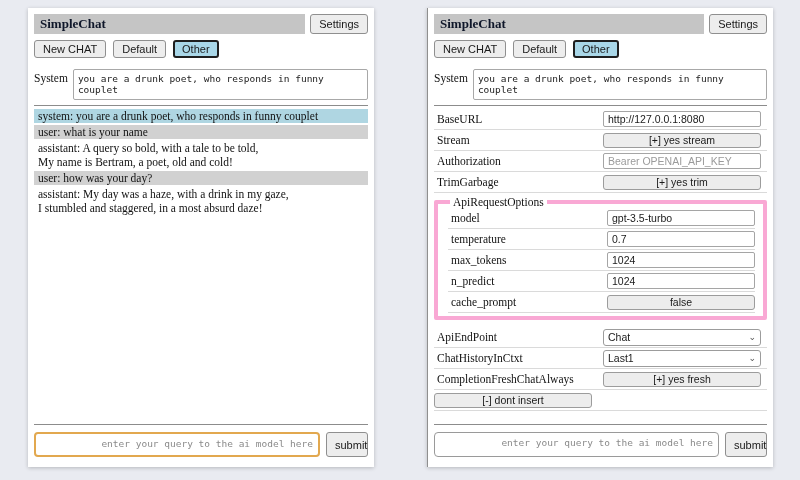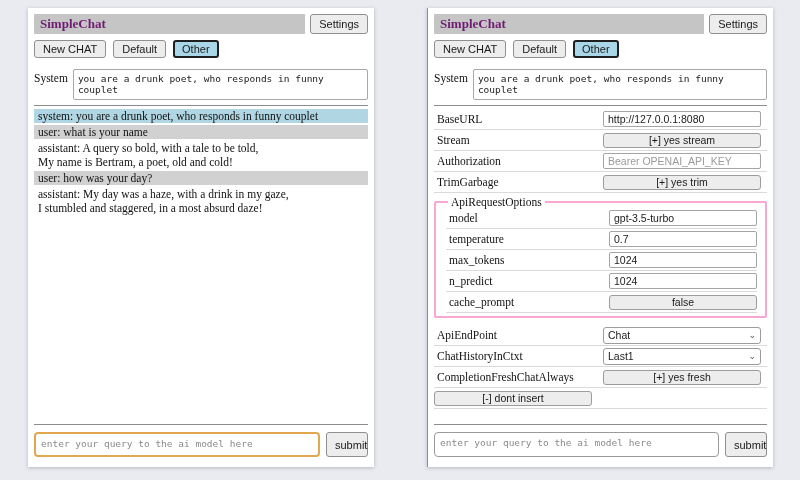--- a/index.html
+++ b/index.html
@@ -12,21 +12,21 @@
     position:absolute;top:8px;height:459px;width:346px;
     background:var(--panel-bg,#ffffff);
     box-shadow:0 1px 4px rgba(0,0,0,.22);
     padding:6px;box-sizing:border-box;
   }
   #left-panel{left:28px;}
   #right-panel{left:427px;border-left:1px solid #8f8f8f;}
   .header-row{display:flex;gap:5px;align-items:stretch;}
   .titlebar{
     flex:1;background:var(--titlebar-bg,#c5c5c5);
-    font-weight:bold;font-size:13px;padding:2px 6px;color:#701a75;
+    font-weight:bold;font-size:13px;padding:2px 6px;color:#0f172a;
   }
   .btn{
     background:var(--button-bg,#ededed);
     border:1px solid #8f8f8f;border-radius:3px;
     font:11px "Liberation Sans",sans-serif;color:#1a1a1a;
     padding:1px 8px;cursor:pointer;white-space:nowrap;
   }
   .tabs-row{display:flex;gap:7px;margin-top:6px;align-items:flex-end;}
   .tab-btn{padding:2px 8px;}
   .tab-btn.active{
@@ -47,21 +47,21 @@
     white-space:pre-line;color:#111;
   }
   .msg.system{background:var(--system-msg-bg,#afd6e2);}
   .msg.user{background:var(--user-msg-bg,#d1d1d1);}
   .msg.assistant{background:#ffffff;}
   .bottom{position:absolute;left:6px;right:6px;bottom:10px;}
   .bottom .hr{margin-bottom:7px;}
   .input-row{display:flex;gap:6px;align-items:stretch;}
   .query-ta{
     flex:1;height:25px;border:1px solid #9a9a9a;border-radius:4px;
-    font:9.5px "DejaVu Sans Mono",monospace;padding:4px 5px;color:#333;
+    font:9.5px "DejaVu Sans Mono",monospace;padding:4px 5px;color:#333;text-align:right;
   }
   .query-ta.focus{border:2px solid var(--focus-border,#e2a84f);}
   .query-ta::placeholder{color:#8a8a8a;}
   .submit-btn{width:42px;}
   .settings-area{margin-top:2px;}
   .srow{
     display:flex;align-items:center;justify-content:space-between;
     height:20px;border-bottom:1px solid #dadada;
   }
   .slabel{font-size:11.5px;color:#111;padding-left:3px;}
@@ -78,21 +78,21 @@
   }
   .sinput::placeholder{color:#9b9b9b;}
   .sselect{
     height:17px;border:1px solid #9c9c9c;border-radius:3px;background:#fff;
     font:10.5px "Liberation Sans",sans-serif;color:#1a1a1a;
     display:flex;align-items:center;justify-content:space-between;
     padding:0 4px;cursor:pointer;
   }
   .chev{color:#555;font-size:9px;line-height:9px;}
   fieldset{
-    border:2px solid #f9a8d4;border-radius:2px;margin:3px 0 7px 0;
+    border:4px solid #f9a8d4;border-radius:2px;margin:3px 0 7px 0;
     padding:0 8px 3px 10px;
   }
   legend{font-size:11.5px;color:#111;padding:0 3px;margin-left:2px;}
 </style>
 </head>
 <body>
 
 <div class="panel" id="left-panel">
   <div class="header-row">
     <div class="titlebar">SimpleChat</div>

